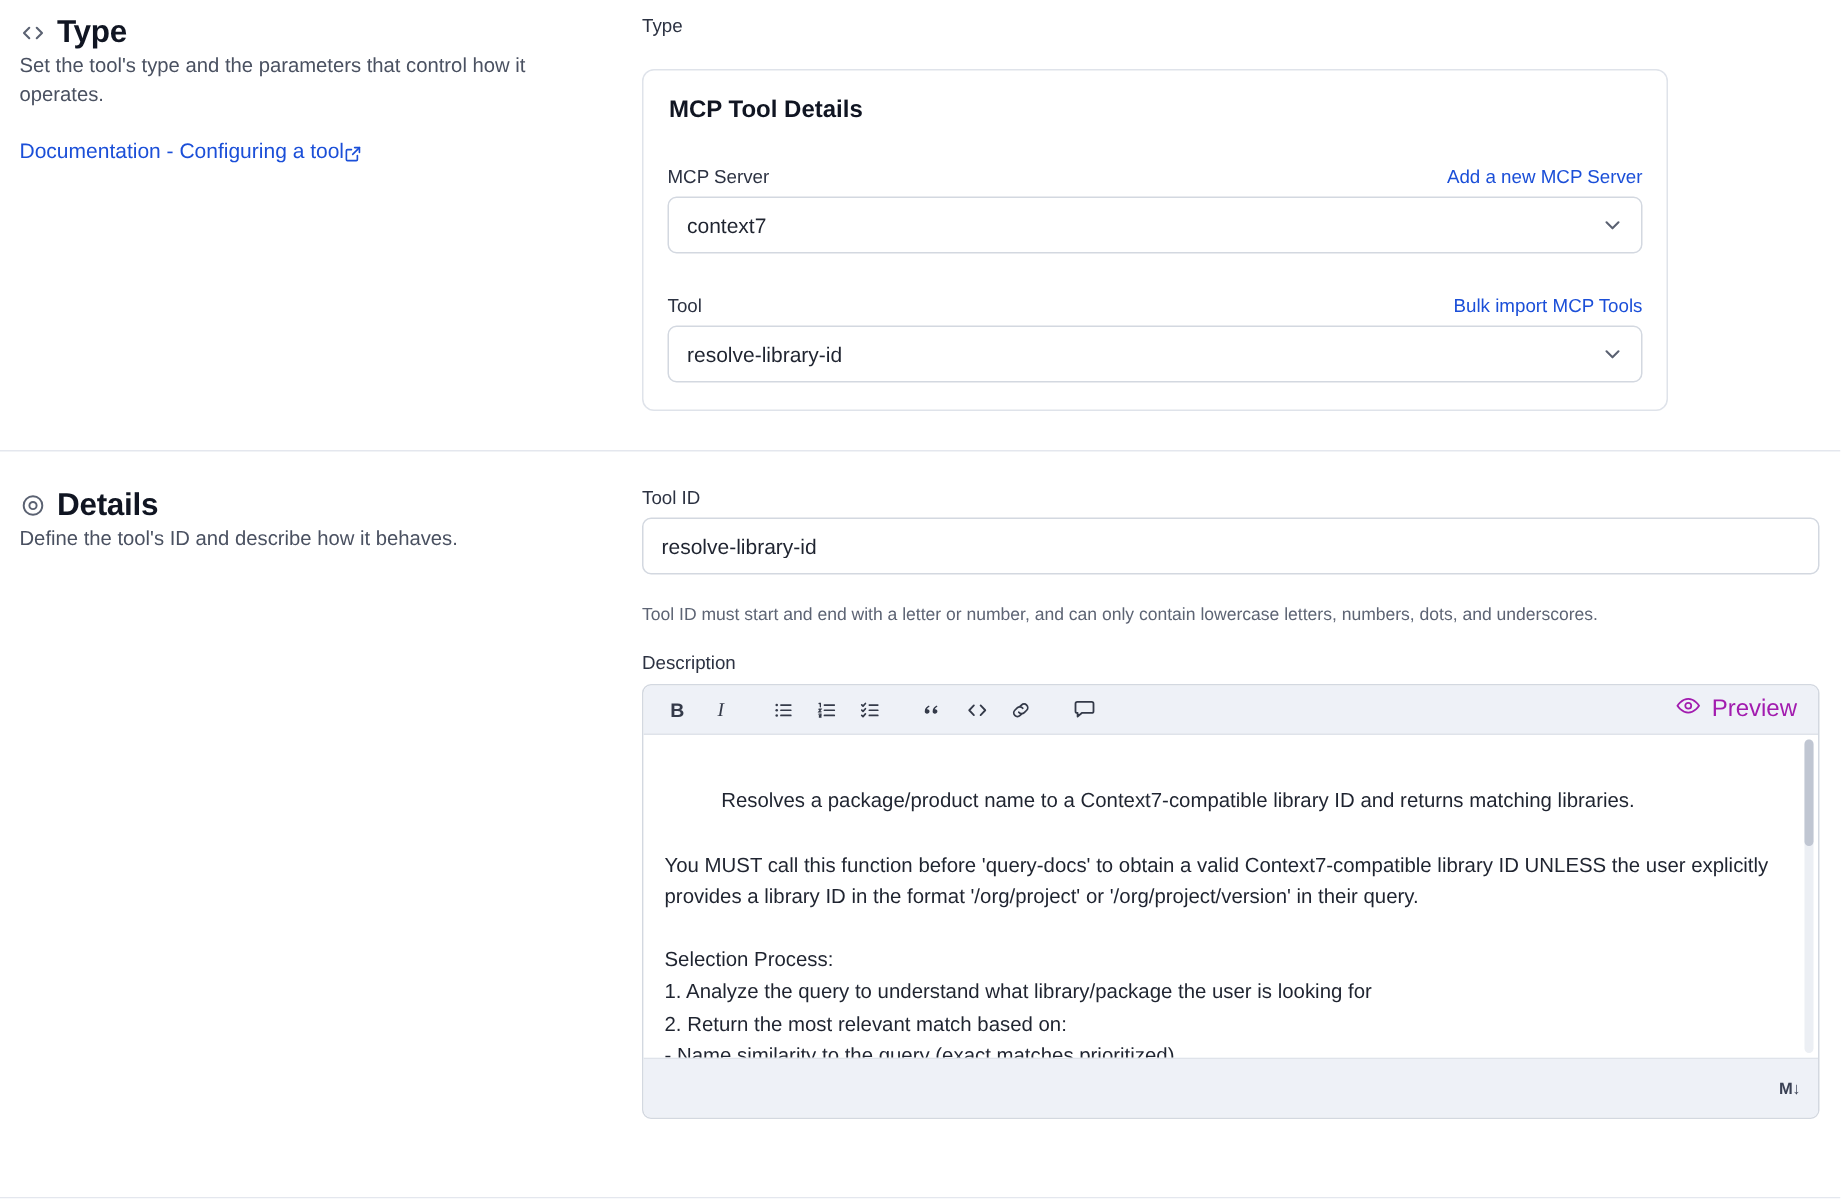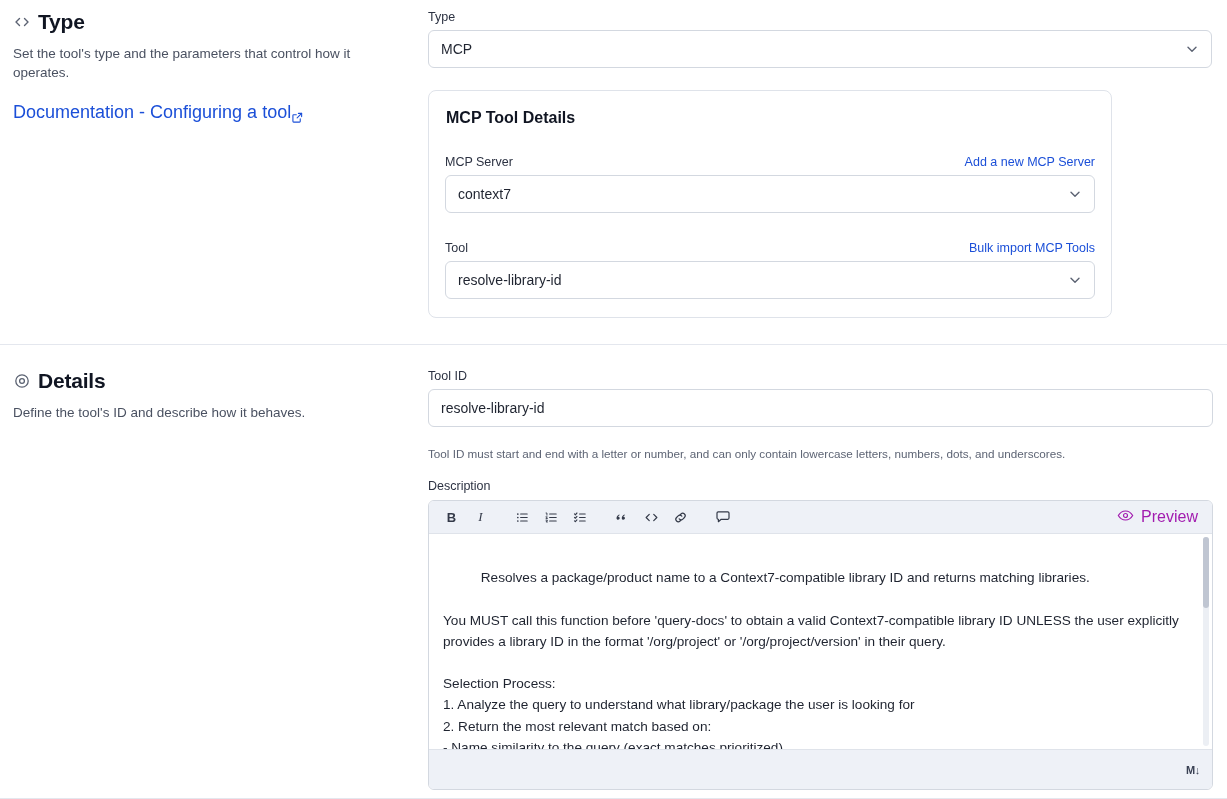--- a/index.html
+++ b/index.html
@@ -44,32 +44,31 @@
   .sec-title .ic {
     width: 17px;
     height: 17px;
     display: inline-flex;
     align-items: center;
     justify-content: center;
     color: #5b6272;
     font-size: 13px;
   }
   .sec-desc {
-    margin-top: 10px;
     font-size: 13.5px;
     line-height: 19px;
     color: #4a5161;
     max-width: 385px;
   }
   .doc-link {
     display: inline-flex;
     align-items: center;
     gap: 1px;
     margin-top: 20px;
-    font-size: 18px;
+    font-size: 14px;
     color: #1b4fd8;
     text-decoration: none;
     cursor: pointer;
   }
   .ext-ic { width: 11px; height: 11px; display: inline-block; }
 
   
   .field-label {
     font-size: 12.5px;
     color: #2c3242;
@@ -292,28 +291,20 @@
             <path d="M10.5 1.5L5.6 6.4"></path>
             <path d="M9 7.3v2.9a.8.8 0 0 1-.8.8H1.8a.8.8 0 0 1-.8-.8V3.8a.8.8 0 0 1 .8-.8h2.9"></path>
           </svg>
         </span>
       </a>
     </div>
 
     <div class="sec-right">
       <div class="type-select-wrap">
         <div class="field-label">Type</div>
-        <div class="select">
-          <span>MCP</span>
-          <span class="chev">
-            <svg width="16" height="16" viewBox="0 0 16 16" fill="none" stroke="currentColor" stroke-width="1.4" stroke-linecap="round" stroke-linejoin="round">
-              <polyline points="4,6.2 8,10.2 12,6.2"></polyline>
-            </svg>
-          </span>
-        </div>
       </div>
 
       <div class="card">
         <div class="card-title">MCP Tool Details</div>
 
         <div class="row-head">
           <span class="lbl">MCP Server</span>
           <a class="act">Add a new MCP Server</a>
         </div>
         <div class="select">

